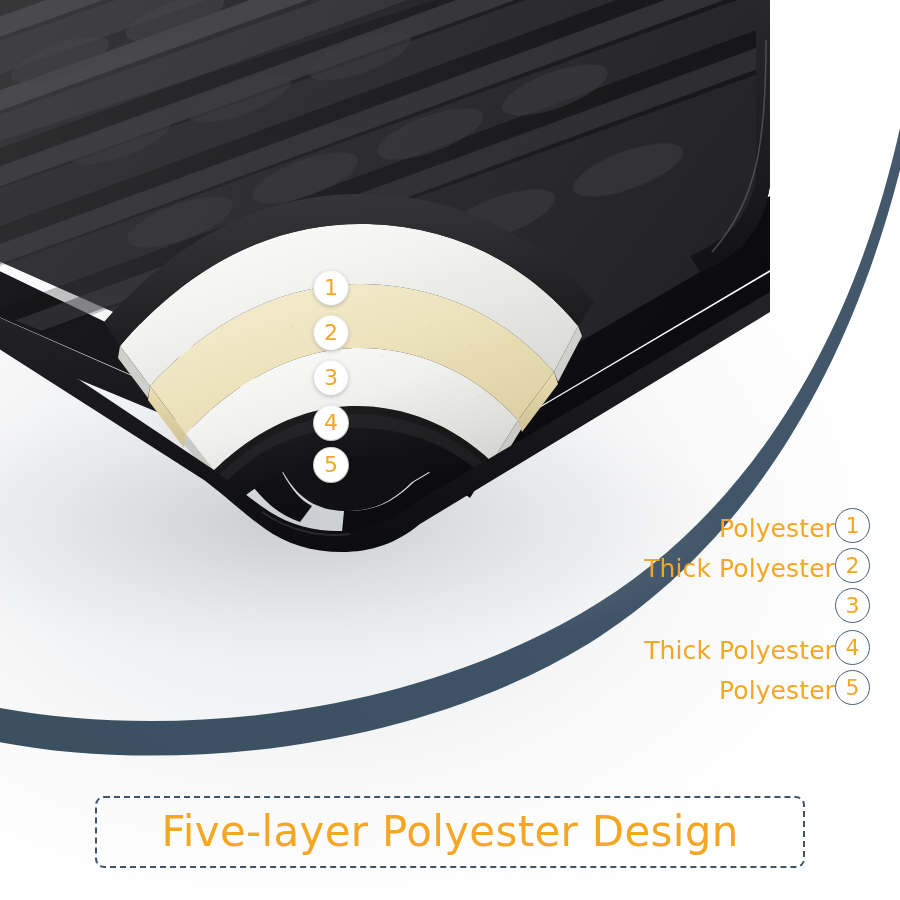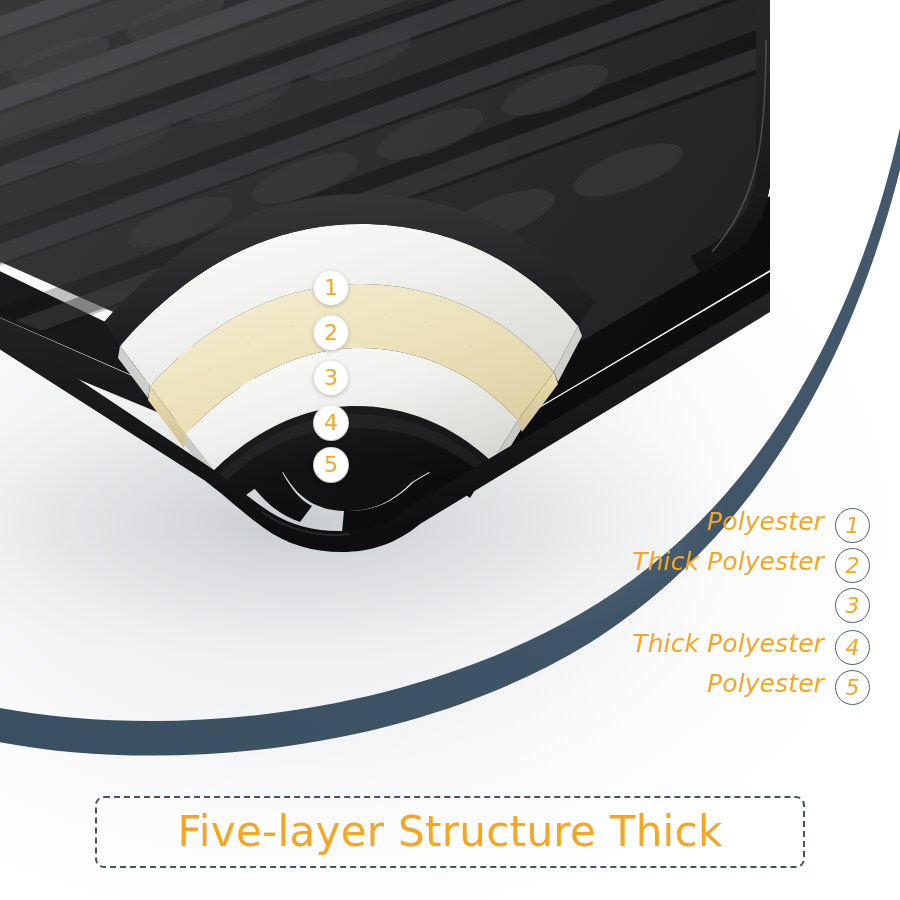--- a/index.html
+++ b/index.html
@@ -38,25 +38,23 @@
   }
 
   
   .legend{
     position:absolute;
     left:470px;top:508px;
     width:400px;
   }
   .legend-row{
     display:flex;
-    align-items:flex-start;
+    align-items:flex-end;
     justify-content:flex-end;
-    gap:11px;
     margin-bottom:5px;
-    font-style:italic;
   }
   .legend-row.two-line{margin-bottom:7px;}
   .legend-label{
     text-align:right;
     color:#F5A623;
     font-size:25px;
     line-height:1.12;
     letter-spacing:.1px;
     white-space:pre-line;
     font-family:"DejaVu Sans", sans-serif;
@@ -435,16 +433,16 @@
     <div class="legend-row">
       <div class="legend-label">Polyester</div>
       <div class="legend-num">
         <span>5</span>
       </div>
     </div>
 
   </div>
 
   <div class="title-box">
-    <div class="title-text">Five-layer Structure Thick</div>
+    <div class="title-text">Five-layer Polyester Design</div>
   </div>
 
 </div>
 
 </body></html>

